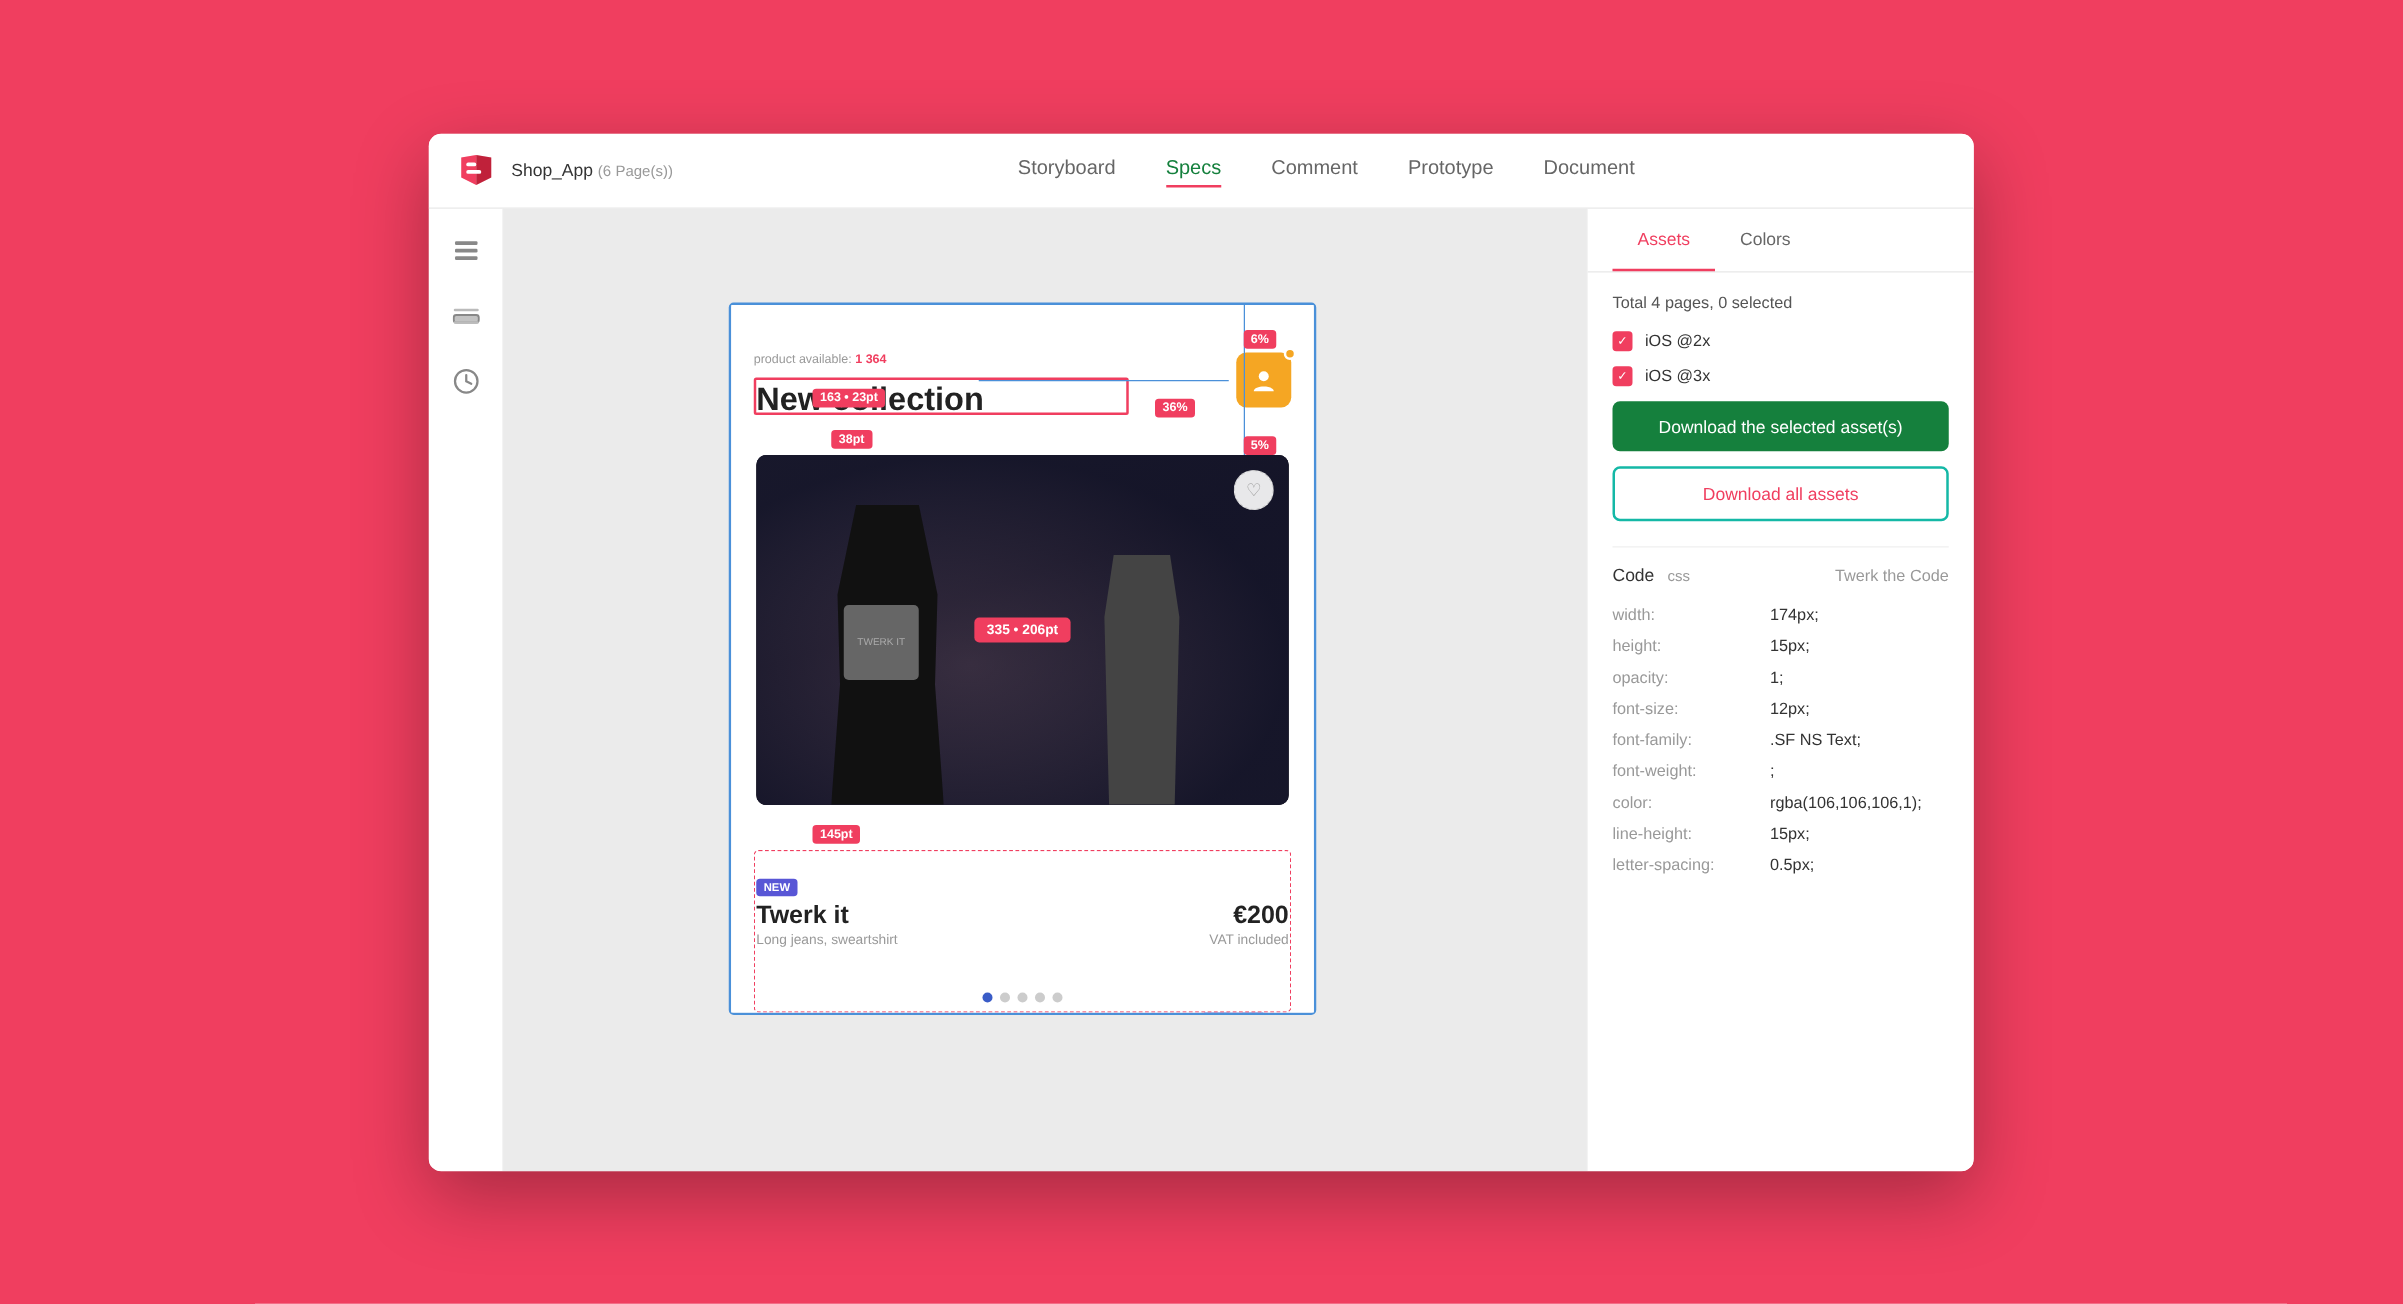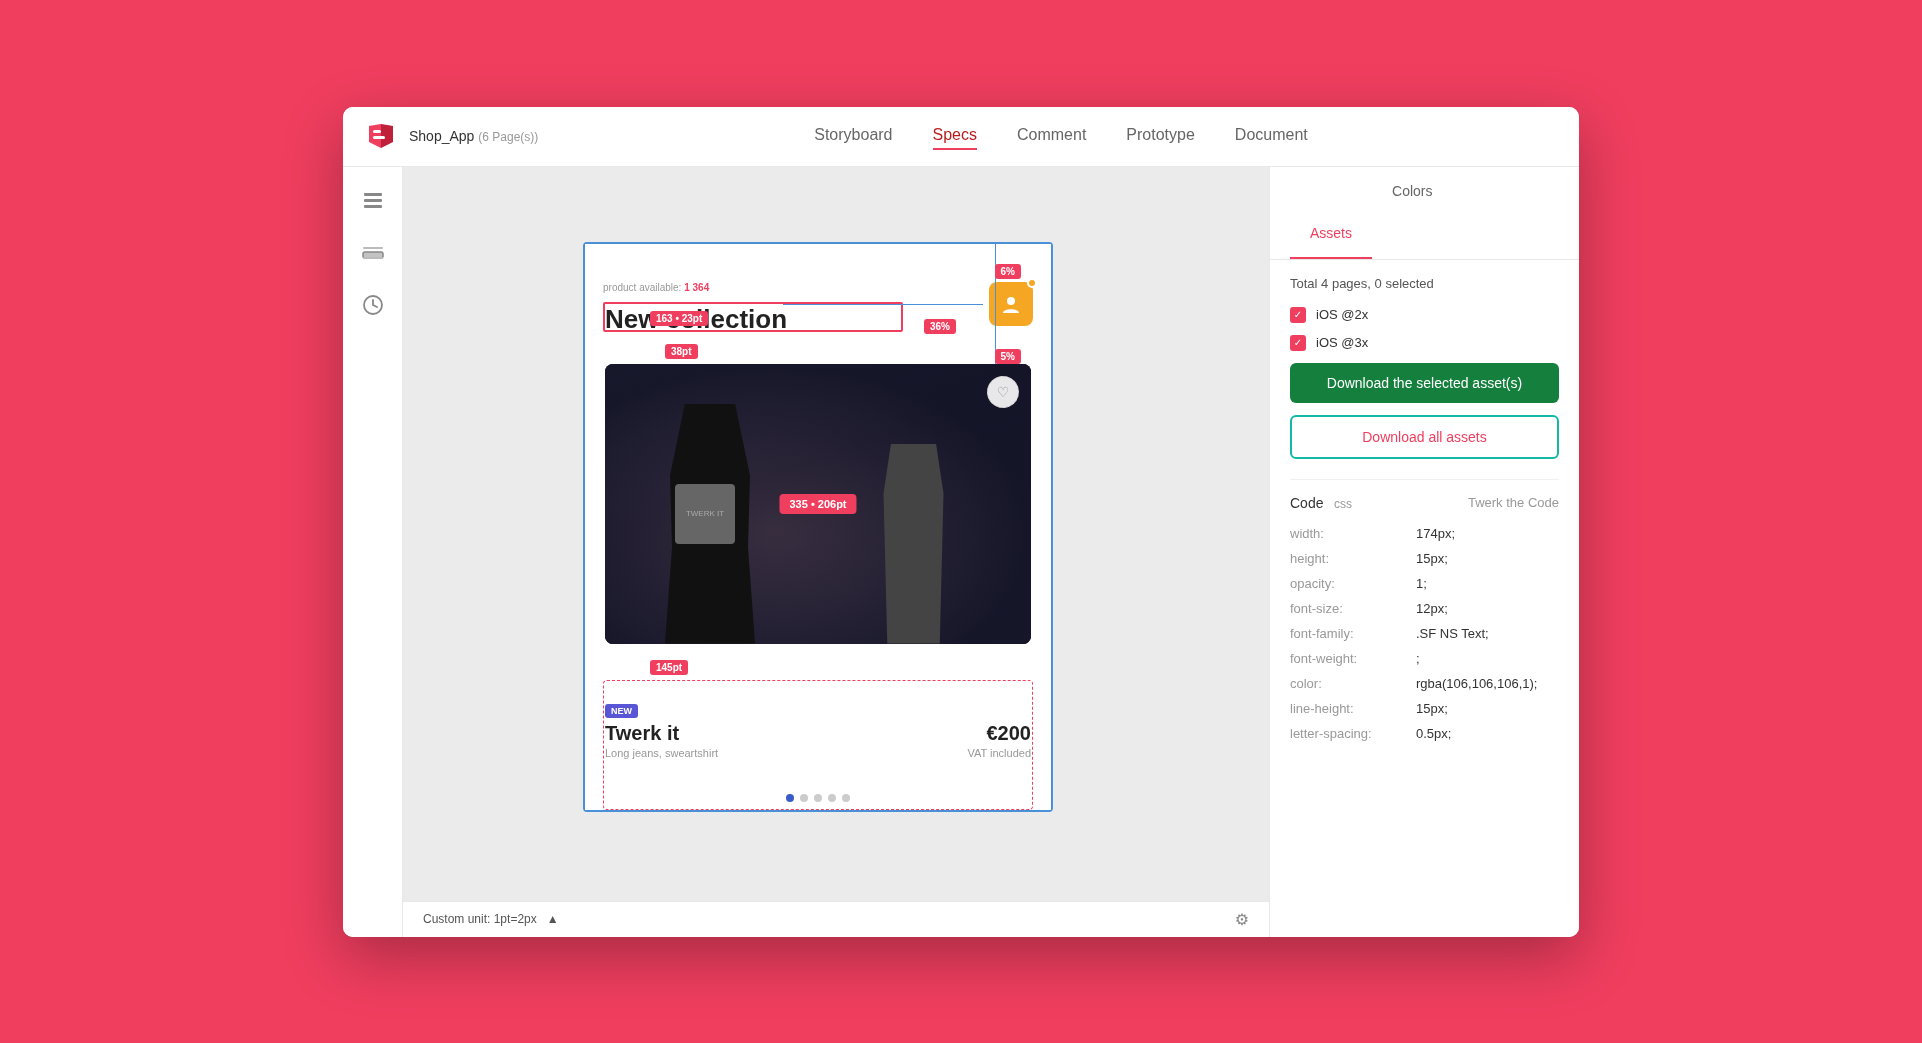--- a/index.html
+++ b/index.html
@@ -60,21 +60,21 @@
       gap: 40px;
     }
     .nav-item {
       font-size: 16px;
       color: #666;
       cursor: pointer;
       padding: 4px 0;
       text-decoration: none;
     }
     .nav-item.active {
-      color: #b91c1c;
+      color: #15803d;
       border-bottom: 2px solid #f03e5f;
     }
     
     .main-content {
       display: flex;
       flex: 1;
       overflow: hidden;
     }
     
     .left-sidebar {
@@ -342,21 +342,20 @@
     .right-tab {
       padding: 16px 20px;
       font-size: 14px;
       color: #666;
       cursor: pointer;
       border-bottom: 2px solid transparent;
     }
     .right-tab.active {
       color: #f03e5f;
       border-bottom: 2px solid #f03e5f;
-      margin-top: 42px;
     }
     .right-panel-body {
       padding: 16px 20px;
       flex: 1;
     }
     .total-pages {
       font-size: 13px;
       color: #555;
       margin-bottom: 16px;
     }
@@ -615,25 +614,20 @@
           <div class="dots-row">
             <div class="dot active"></div>
             <div class="dot"></div>
             <div class="dot"></div>
             <div class="dot"></div>
             <div class="dot"></div>
           </div>
         </div>
       </div>
 
-      <div class="bottom-bar">
-        <span class="unit-text">Custom unit: 1pt=2px</span>
-        <span class="unit-arrow">▲</span>
-        <div class="settings-icon">⚙</div>
-      </div>
     </div>
 
     <div class="right-panel">
 
       <div class="right-panel-tabs">
         <div class="right-tab active">Assets</div>
         <div class="right-tab">Colors</div>
       </div>
 
       <div class="right-panel-body">

